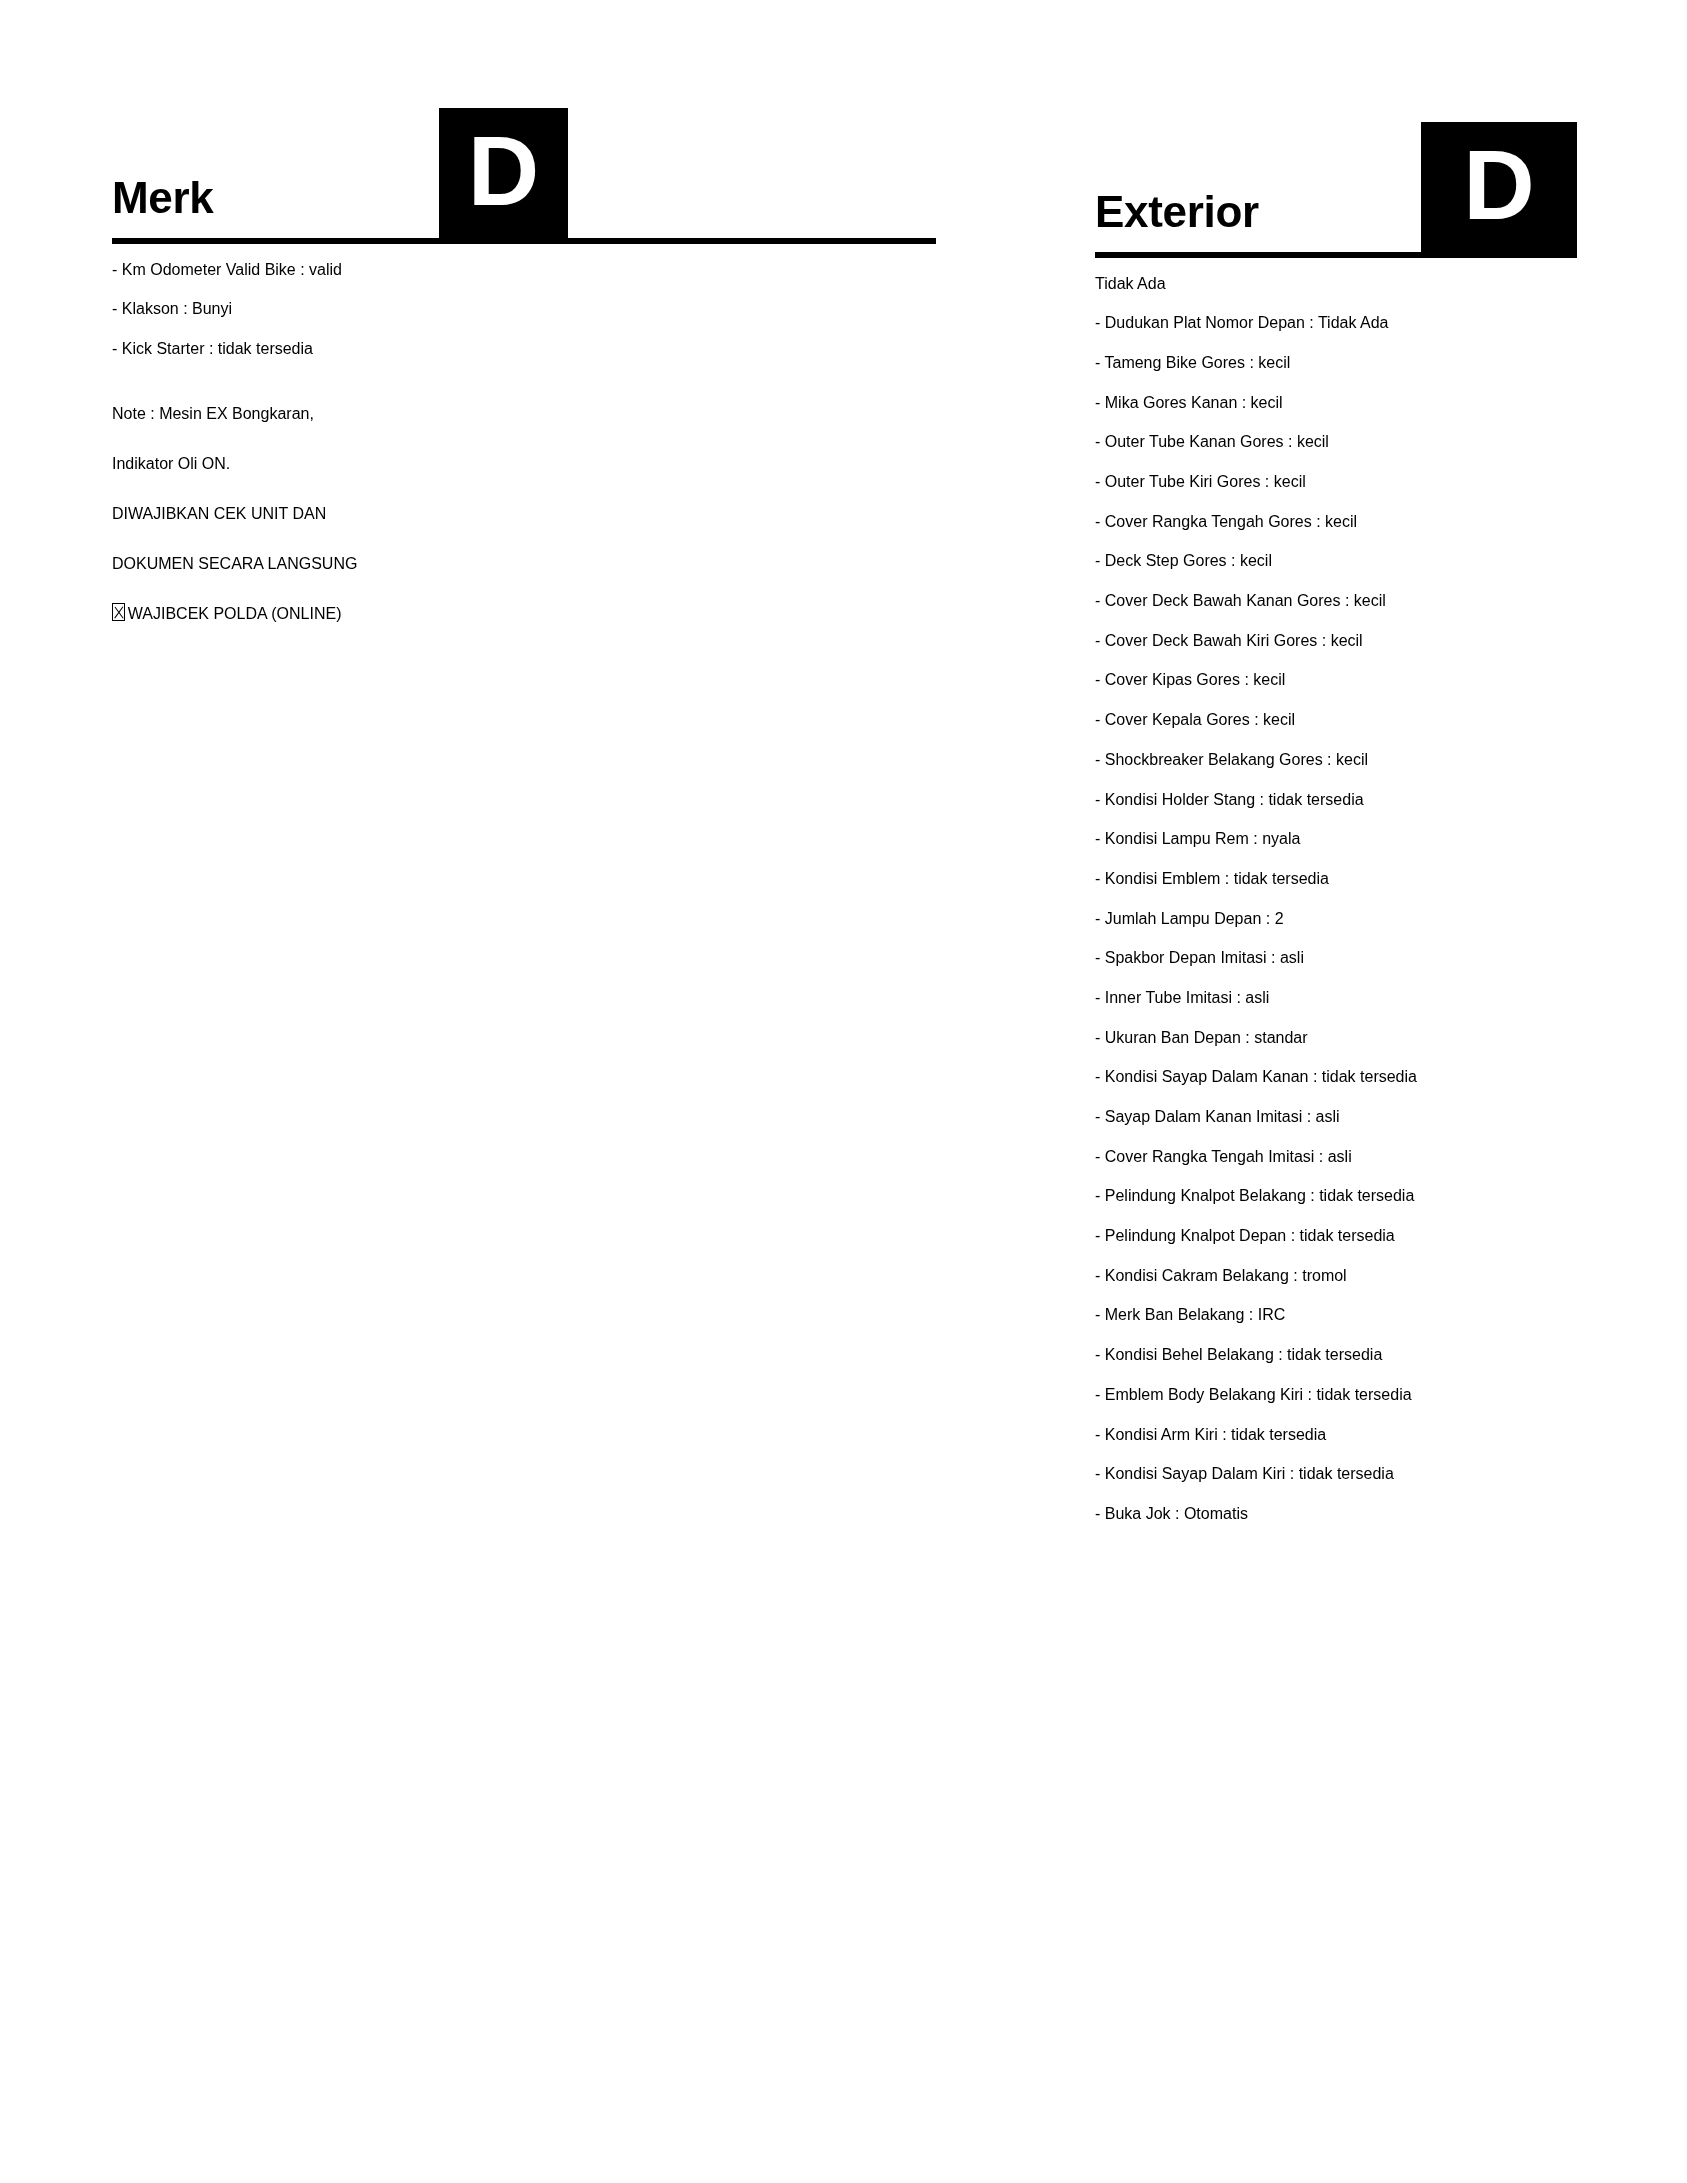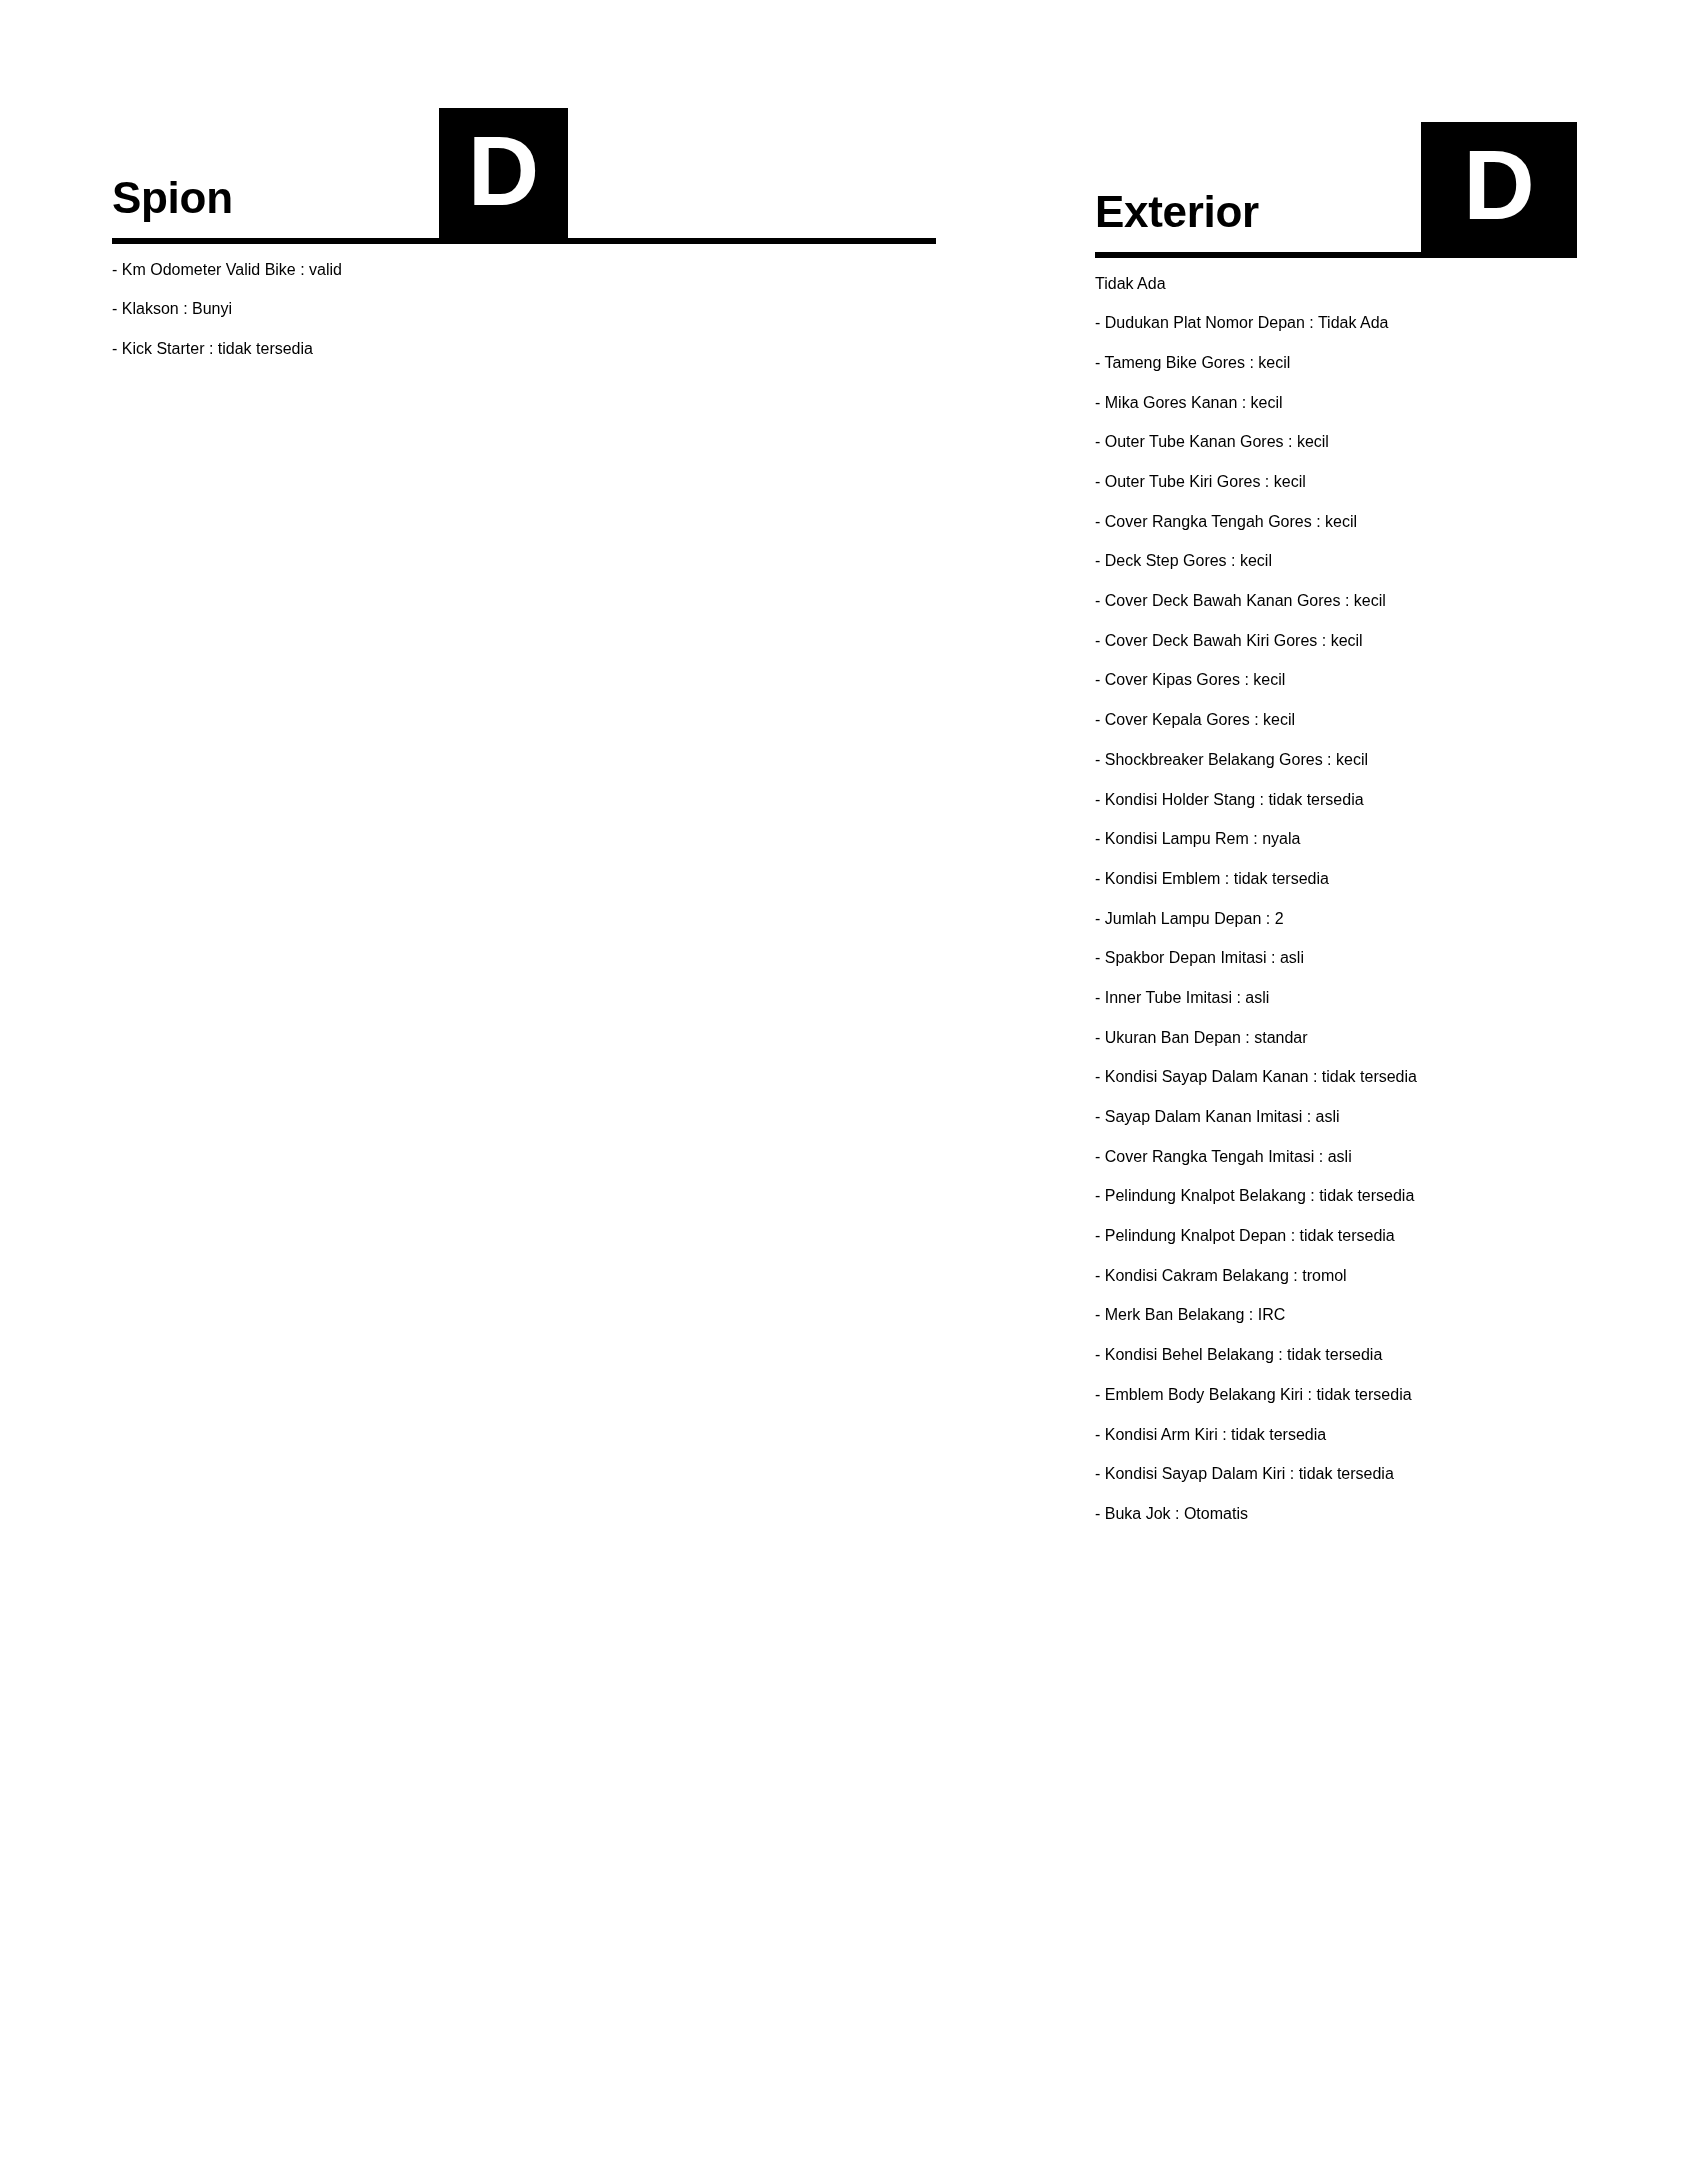--- a/index.html
+++ b/index.html
@@ -121,30 +121,37 @@
   .tofu::after  { transform: rotate(-54deg); }
 </style>
 </head>
 <body>
 
 <div class="page">
 
   <div class="section left">
 
     <div class="section-header">
-      <div class="section-title">Spion</div>
+      <div class="section-title">Merk</div>
       <div class="grade-badge">D</div>
       <div class="section-rule"></div>
     </div>
 
     <div class="section-body">
       <div class="entry">- Km Odometer Valid Bike : valid</div>
       <div class="entry">- Klakson : Bunyi</div>
       <div class="entry">- Kick Starter : tidak tersedia</div>
 
+      <div class="entry note">
+        <span>Note : Mesin EX Bongkaran,</span><br>
+        <span>Indikator Oli ON.</span><br>
+        <span>DIWAJIBKAN CEK UNIT DAN</span><br>
+        <span>DOKUMEN SECARA LANGSUNG</span><br>
+        <span class="tofu"></span><span>WAJIB</span><span>CEK POLDA (ONLINE)</span>
+      </div>
     </div>
   </div>
 
   <div class="section right">
 
     <div class="section-header">
       <div class="section-title">Exterior</div>
       <div class="grade-badge">D</div>
       <div class="section-rule"></div>
     </div>

